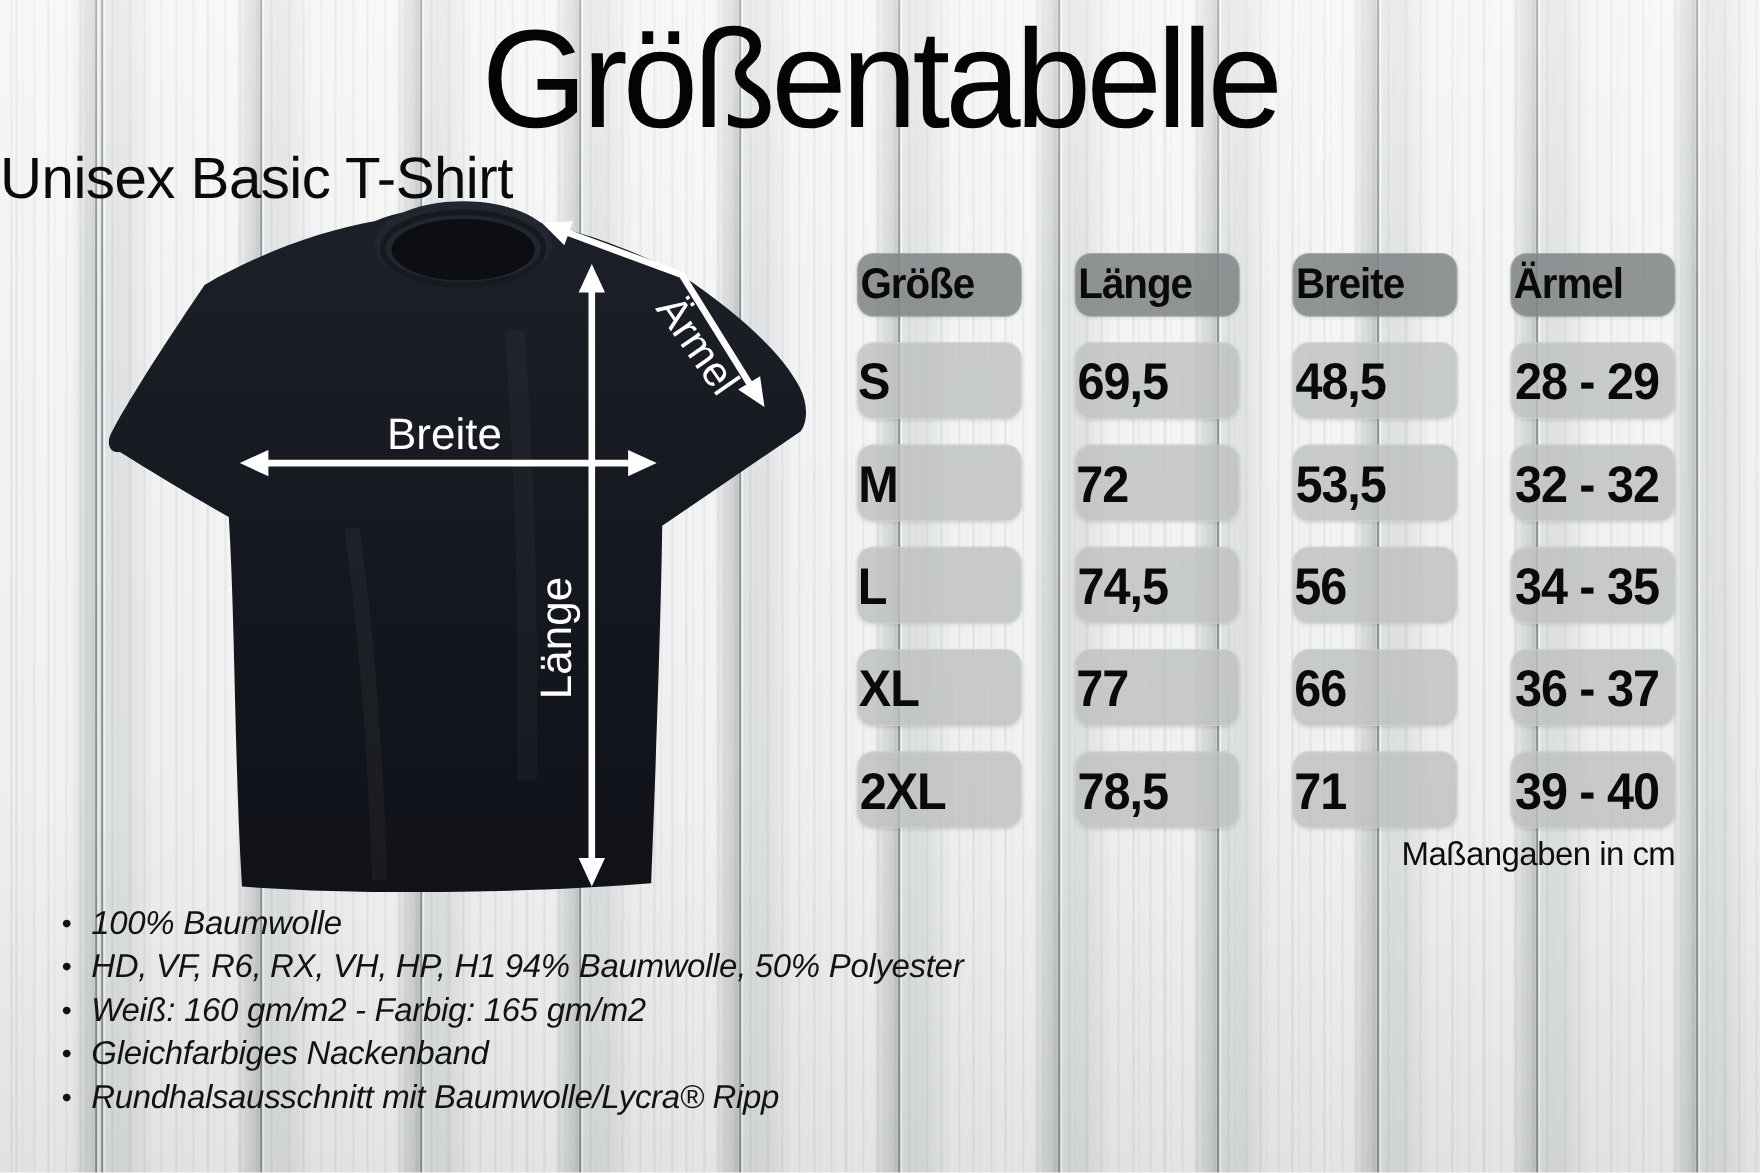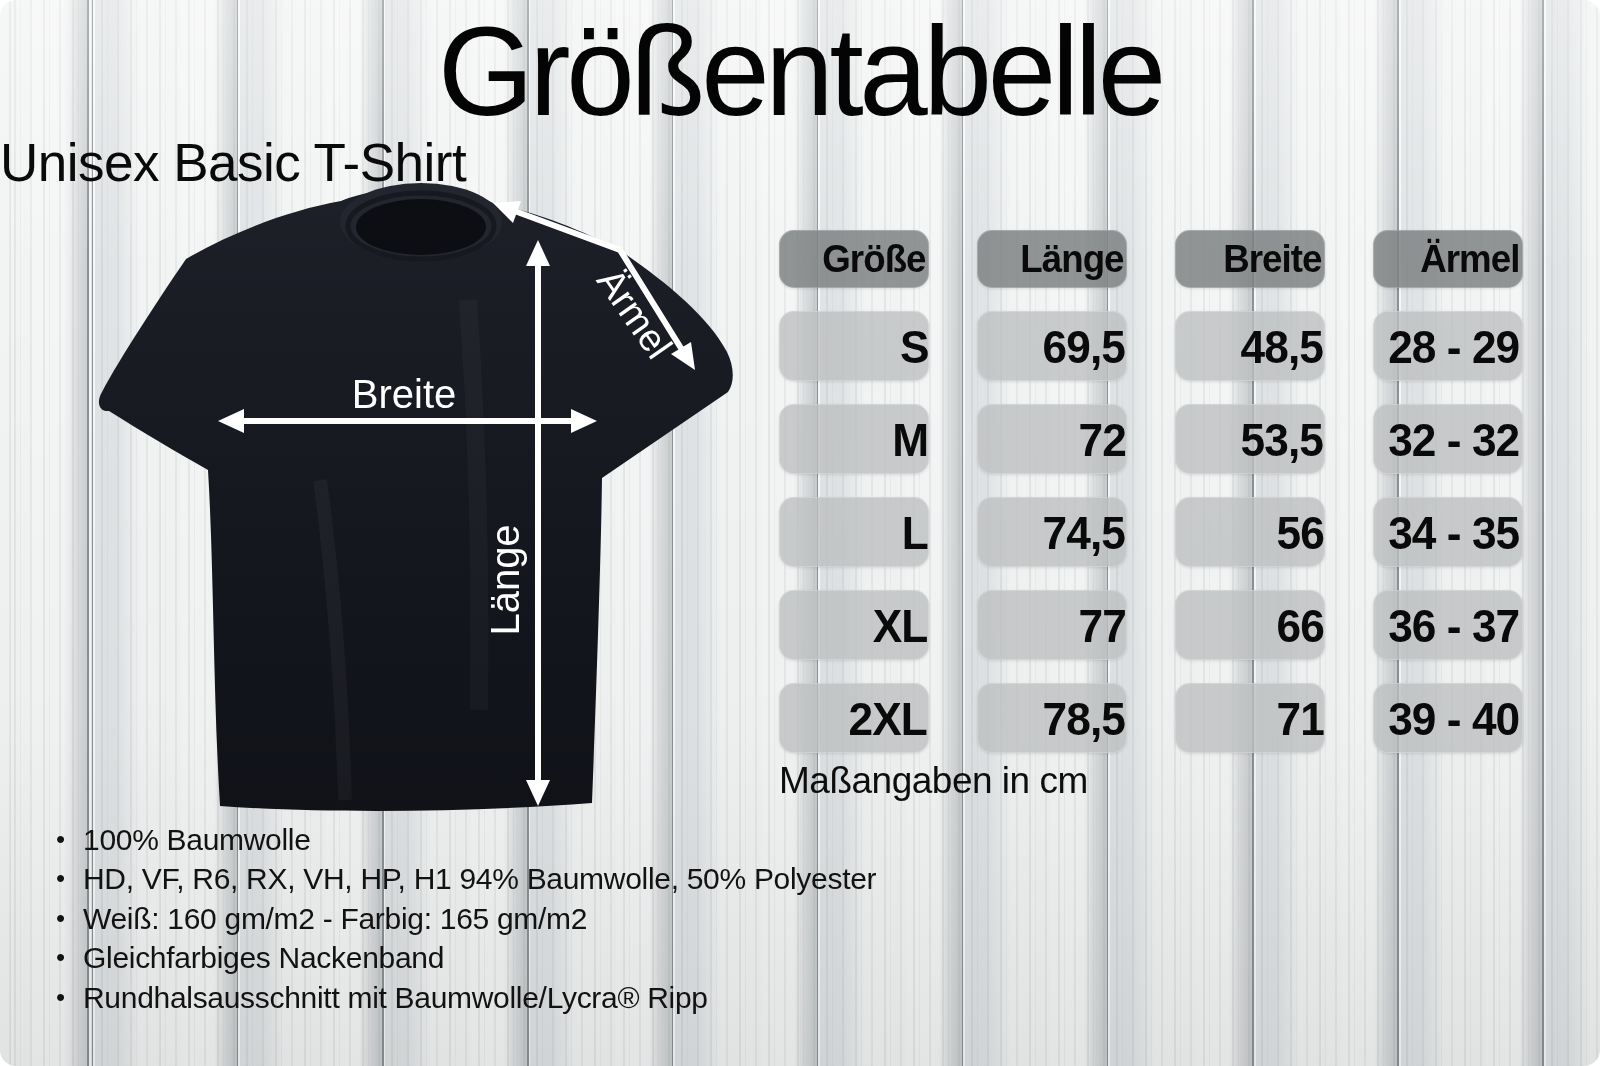--- a/index.html
+++ b/index.html
@@ -20,21 +20,20 @@
         rgba(255,255,255,0) 2px, rgba(255,255,255,0) 6px,
         rgba(170,176,180,0.13) 6px, rgba(170,176,180,0.13) 7px,
         rgba(255,255,255,0) 7px, rgba(255,255,255,0) 16px,
         rgba(160,166,170,0.15) 16px, rgba(160,166,170,0.15) 18px,
         rgba(255,255,255,0) 18px, rgba(255,255,255,0) 29px),
       repeating-linear-gradient(90deg,
         rgba(255,255,255,0.50) 0px, rgba(255,255,255,0.50) 34px,
         rgba(214,218,220,0.40) 55px, rgba(214,218,220,0.40) 80px,
         rgba(255,255,255,0.42) 104px, rgba(255,255,255,0.42) 145px);
     background-position: 0 0, 92px 0, 14px 0, 36px 0;
-    border-radius: 16px;
   }
 
   .title{
     position:absolute;top:8px;left:0;width:100%;text-align:center;
     font-size:127px;font-weight:400;letter-spacing:-4.5px;line-height:1.0;
     color:#040404;transform:scaleX(0.97);
   }
   .subtitle{
     position:absolute;top:132px;left:0;width:100%;text-align:left;
     font-size:53px;font-weight:400;letter-spacing:-0.5px;color:#0a0a0a;
@@ -43,37 +42,37 @@
   .shirt-diagram{position:absolute;left:55px;top:158px;width:700px;height:670px;}
   .shirt-diagram text{font-family:"Liberation Sans",sans-serif;}
 
   .size-table{
     position:absolute;left:779px;top:230px;
     display:grid;grid-template-columns:150px 150px 150px 150px;
     grid-template-rows:58px 70px 70px 70px 70px 70px;
     column-gap:48px;row-gap:23px;
   }
   .cell{
-    border-radius:15px;display:flex;align-items:center;justify-content:flex-end;
+    border-radius:15px;display:flex;align-items:center;justify-content:flex-start;
     color:#0a0a0a;box-shadow:0 1px 3px rgba(0,0,0,0.10), inset 0 0 0 1px rgba(255,255,255,0.22);
   }
   .cell.head{background:rgba(127,130,132,0.85);font-size:39px;font-weight:700;letter-spacing:-1px;}
   .cell.data{background:rgba(189,191,193,0.80);font-size:47px;font-weight:700;letter-spacing:-1px;}
   .cell .cell-text{display:inline-block;transform:scaleX(0.94);white-space:nowrap;}
 
   .footnote{
-    position:absolute;left:779px;top:760px;width:744px;text-align:left;
-    font-size:37px;font-weight:400;color:#0d0d0d;letter-spacing:-0.5px;
+    position:absolute;left:779px;top:760px;width:744px;text-align:right;
+    font-size:30px;font-weight:400;color:#0d0d0d;letter-spacing:-0.5px;
   }
 
   .features{
     position:absolute;left:56px;top:820px;margin:0;padding:0;list-style:none;
     font-size:30px;line-height:39.4px;color:#121212;letter-spacing:-0.3px;
   }
-  .features li{position:relative;padding-left:27px;white-space:nowrap;}
+  .features li{position:relative;padding-left:27px;white-space:nowrap;font-style:italic;}
   .features li::before{content:"\2022";position:absolute;left:0;top:0;font-size:26px;}
 </style>
 </head>
 <body>
 
 <div class="stage">
 
   <div class="title">Größentabelle</div>
   <div class="subtitle">Unisex Basic T-Shirt</div>
 

